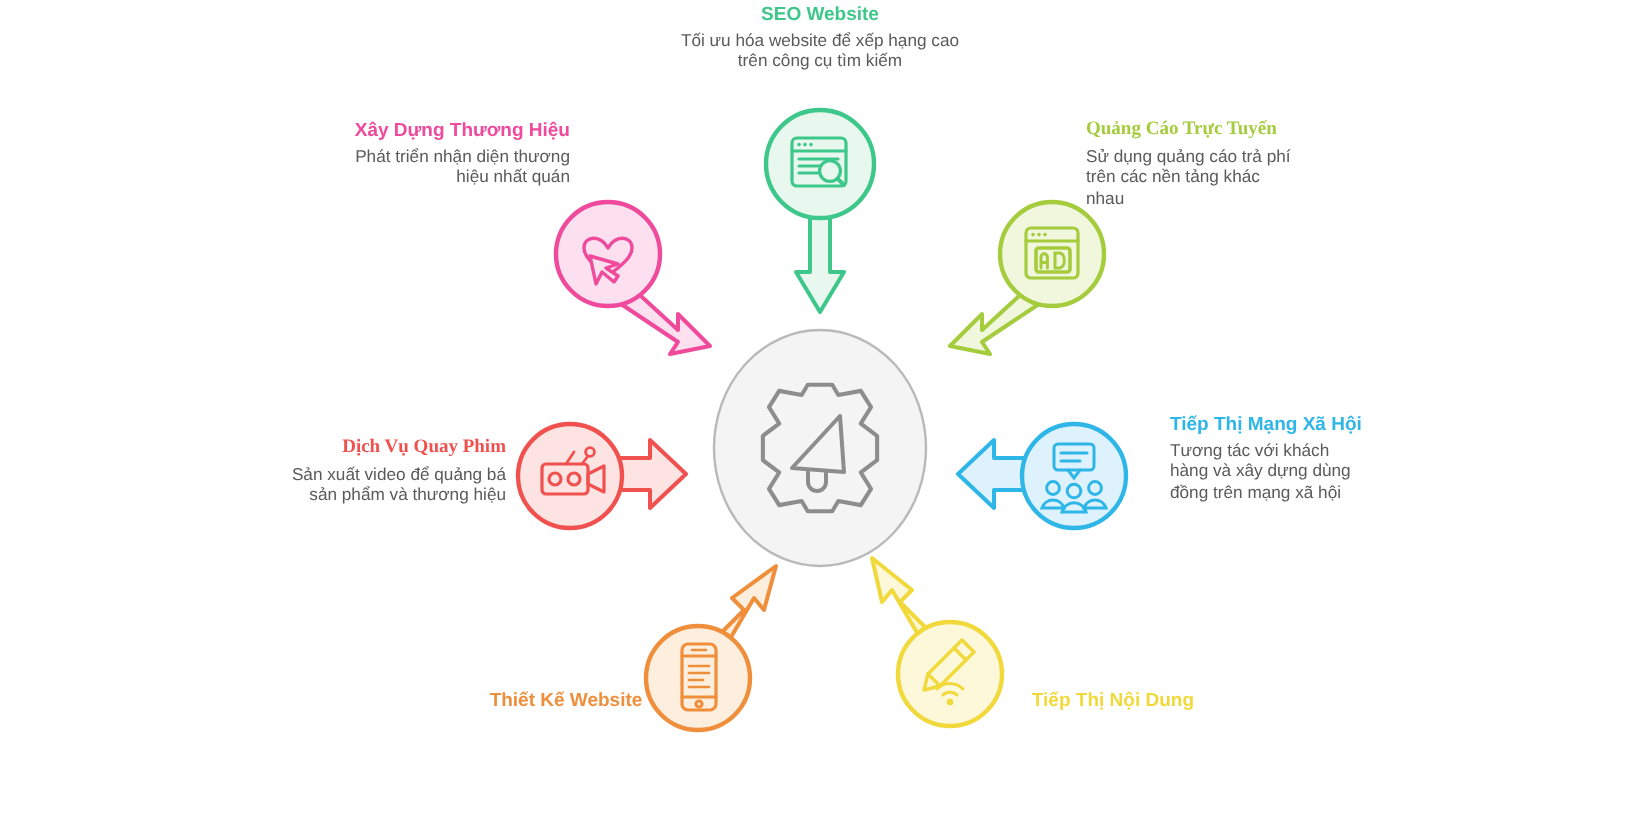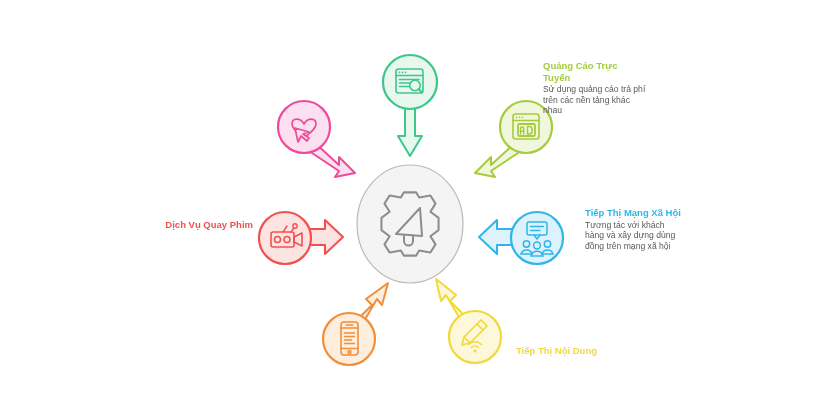--- a/index.html
+++ b/index.html
@@ -74,39 +74,43 @@
         <circle cx="20.5" cy="20.3" r="0.9" fill="#3ec78a" stroke="none"></circle>
         <circle cx="23.5" cy="20.3" r="0.9" fill="#3ec78a" stroke="none"></circle>
         <line x1="17.5" y1="27.5" x2="37" y2="27.5"></line>
         <line x1="17.5" y1="31" x2="30" y2="31"></line>
         <line x1="17.5" y1="34.5" x2="27" y2="34.5"></line>
         <circle cx="33" cy="33.5" r="5.2" fill="#e8f8ef"></circle>
         <line x1="36.8" y1="37.3" x2="40" y2="40.5" stroke-width="2"></line>
       </g>
     </svg>
   </div>
+  <div class="label align-center" style="left:335px; top:2px; width:150px;">
+    <p class="title" style="color:#3ec78a;">SEO Website</p>
+    <p class="desc">Tối ưu hóa website để xếp hạng cao trên công cụ tìm kiếm</p>
+  </div>
 
   <div class="node" style="left:473px; top:93px;">
     <svg width="92" height="90" viewBox="0 0 92 90" aria-hidden="true">
       <path d="M 42,50 L 18,72 L 18,64 L 2,80 L 22,84 L 18,78 L 48,58 Z" fill="#f0f7dd" stroke="#a4cc3c" stroke-width="2" stroke-linejoin="round"></path>
       <circle cx="53" cy="34" r="26" fill="#f0f7dd" stroke="#a4cc3c" stroke-width="2.2"></circle>
       <g fill="none" stroke="#a4cc3c" stroke-width="1.6" stroke-linecap="round">
         <rect x="40" y="21" width="26" height="25" rx="2.5"></rect>
         <line x1="40" y1="27.5" x2="66" y2="27.5"></line>
         <circle cx="43.5" cy="24.3" r="0.9" fill="#a4cc3c" stroke="none"></circle>
         <circle cx="46.5" cy="24.3" r="0.9" fill="#a4cc3c" stroke="none"></circle>
         <circle cx="49.5" cy="24.3" r="0.9" fill="#a4cc3c" stroke="none"></circle>
         <rect x="45" y="31" width="17" height="12" rx="1.5" stroke-width="1.8"></rect>
         <path d="M 47.5,41 L 47.5,35.5 A 1.6,1.6 0 0 1 50.7,35.5 L 50.7,41 M 47.5,38.3 L 50.7,38.3" stroke-width="1.5"></path>
         <path d="M 54.5,41 L 54.5,33.5 L 57,33.5 A 2.6,3.8 0 0 1 57,41 Z" stroke-width="1.5"></path>
       </g>
     </svg>
   </div>
   <div class="label align-left" style="left:543px; top:60px; width:104px;">
-    <p class="title" style="color:#a4cc3c;">Quảng Cáo Trực Tuyến</p>
+    <p class="title" style="color:#a4cc3c;font-family:Liberation Serif, serif;">Quảng Cáo Trực Tuyến</p>
     <p class="desc">Sử dụng quảng cáo trả phí trên các nền tảng khác nhau</p>
   </div>
 
   <div class="node" style="left:477px; top:207px;">
     <svg width="92" height="70" viewBox="0 0 92 70" aria-hidden="true">
       <path d="M 44,22 L 20,22 L 20,13 L 2,30 L 20,47 L 20,38 L 44,38 Z" fill="#ddf2fc" stroke="#2fb6e8" stroke-width="2" stroke-linejoin="round"></path>
       <circle cx="60" cy="31" r="26" fill="#ddf2fc" stroke="#2fb6e8" stroke-width="2.2"></circle>
       <g fill="none" stroke="#2fb6e8" stroke-width="1.5" stroke-linecap="round">
         <rect x="50" y="15" width="20" height="13" rx="2"></rect>
         <path d="M 57,28 L 60,32 L 63,28"></path>
@@ -155,44 +159,50 @@
         <line x1="30" y1="48" x2="37" y2="48" stroke-width="1.3"></line>
         <line x1="28.5" y1="56" x2="38.5" y2="56" stroke-width="1.3"></line>
         <line x1="28.5" y1="59.5" x2="38.5" y2="59.5" stroke-width="1.3"></line>
         <line x1="28.5" y1="63" x2="35.5" y2="63" stroke-width="1.3"></line>
         <line x1="28.5" y1="66.5" x2="38.5" y2="66.5" stroke-width="1.3"></line>
         <circle cx="33.5" cy="75" r="1.5"></circle>
       </g>
     </svg>
   </div>
   <div class="label align-center" style="left:224px; top:345px; width:118px;">
+    <p class="title" style="color:#ef8f3c;">Thiết Kế Website</p>
   </div>
 
   <div class="node" style="left:253px; top:207px;">
     <svg width="92" height="70" viewBox="0 0 92 70" aria-hidden="true">
       <path d="M 48,22 L 72,22 L 72,13 L 90,30 L 72,47 L 72,38 L 48,38 Z" fill="#fde4e3" stroke="#f0514f" stroke-width="2" stroke-linejoin="round"></path>
       <circle cx="32" cy="31" r="26" fill="#fde4e3" stroke="#f0514f" stroke-width="2.2"></circle>
       <g fill="none" stroke="#f0514f" stroke-width="1.6" stroke-linecap="round" stroke-linejoin="round">
         <rect x="18" y="25" width="23" height="15" rx="2"></rect>
         <path d="M 41,30 L 49,26 L 49,39 L 41,35 Z"></path>
         <circle cx="24.5" cy="32.5" r="3"></circle>
         <circle cx="34" cy="32.5" r="3"></circle>
         <path d="M 30,25 L 34,19 M 38,25 L 41,21" stroke-width="1.4"></path>
         <circle cx="42" cy="19" r="2.2" stroke-width="1.4"></circle>
       </g>
     </svg>
   </div>
   <div class="label align-right" style="left:135px; top:219px; width:118px;">
-    <p class="title" style="color:#f0514f;">Dịch Vụ Quay Phim</p>
+    <p class="title" style="color:#f0514f;font-family:Liberation Serif, serif;">Dịch Vụ Quay Phim</p>
+    <p class="desc">Sản xuất video để quảng bá sản phẩm và thương hiệu</p>
   </div>
 
   <div class="node" style="left:265px; top:93px;">
     <svg width="92" height="90" viewBox="0 0 92 90" aria-hidden="true">
       <path d="M 50,50 L 74,72 L 74,64 L 90,80 L 70,84 L 74,78 L 44,58 Z" fill="#fce0ef" stroke="#ef4a9b" stroke-width="2" stroke-linejoin="round"></path>
       <circle cx="39" cy="34" r="26" fill="#fce0ef" stroke="#ef4a9b" stroke-width="2.2"></circle>
       <g fill="none" stroke="#ef4a9b" stroke-width="1.7" stroke-linecap="round" stroke-linejoin="round">
         <path d="M 39,31 C 35,24 27,25 27,31 C 27,36 33,40 39,45 C 45,40 51,36 51,31 C 51,25 43,24 39,31 Z"></path>
         <path d="M 30,35 L 33,49 L 36,43 L 42,48 L 44,45 L 38,41 L 44,39 Z" fill="#fce0ef"></path>
       </g>
     </svg>
   </div>
+  <div class="label align-right" style="left:175px; top:60px; width:110px;">
+    <p class="title" style="color:#ef4a9b;">Xây Dựng Thương Hiệu</p>
+    <p class="desc">Phát triển nhận diện thương hiệu nhất quán</p>
+  </div>
 
 </div>
 
 </body></html>

